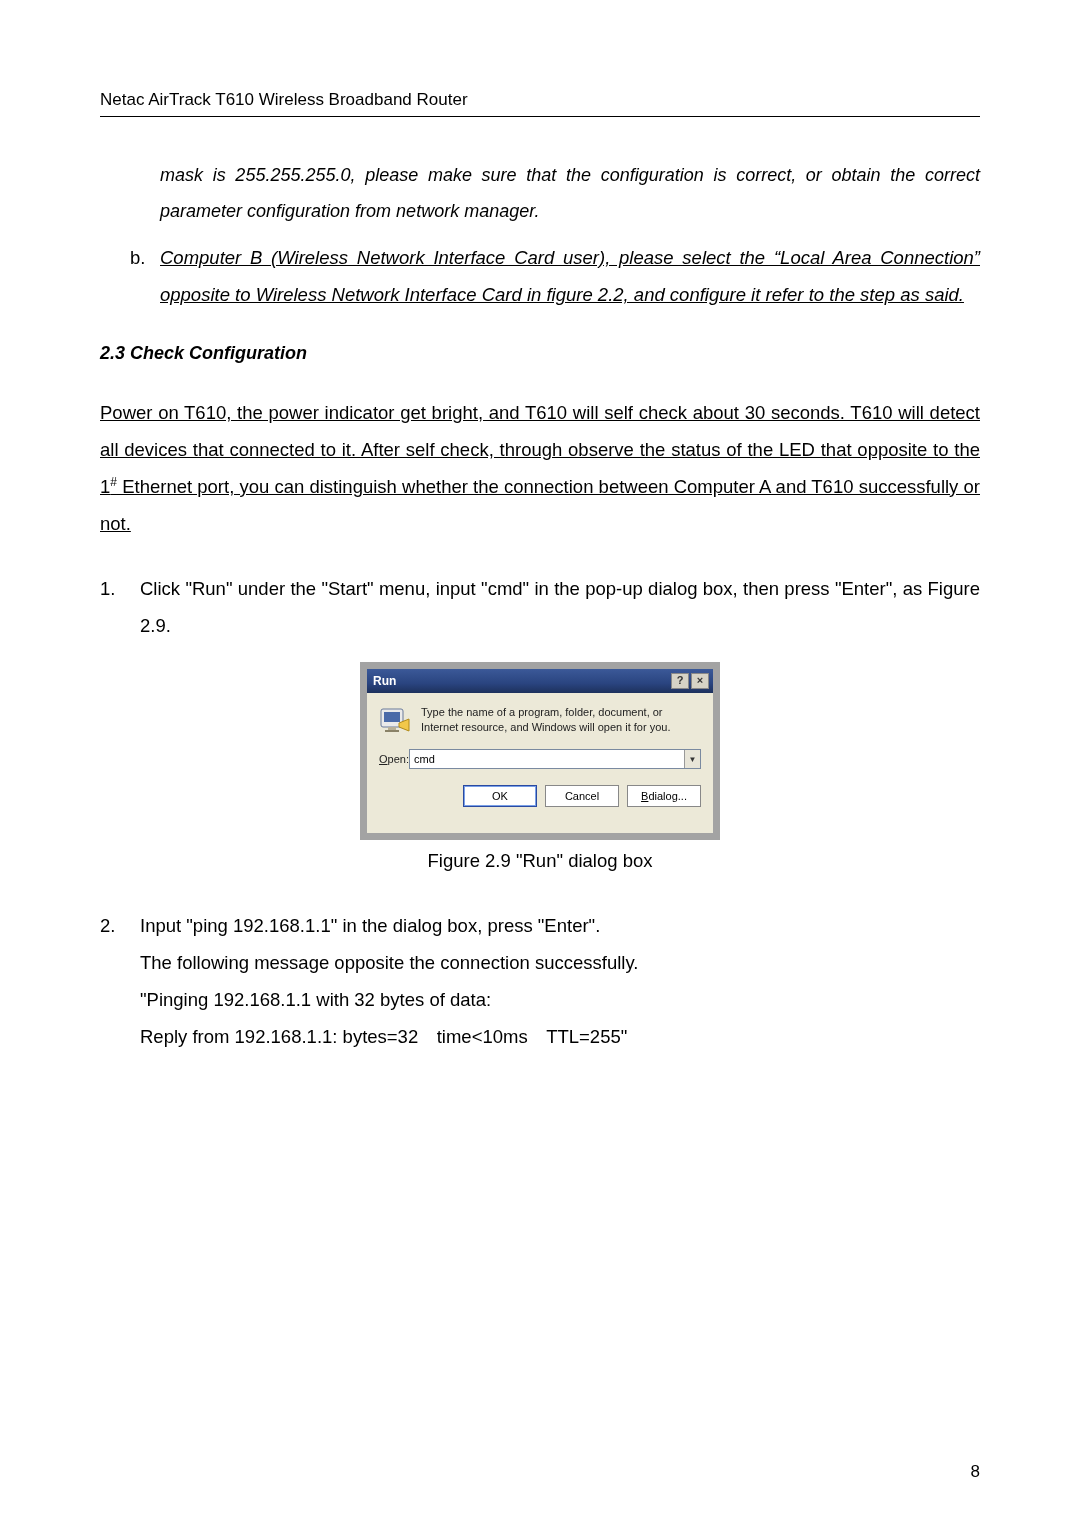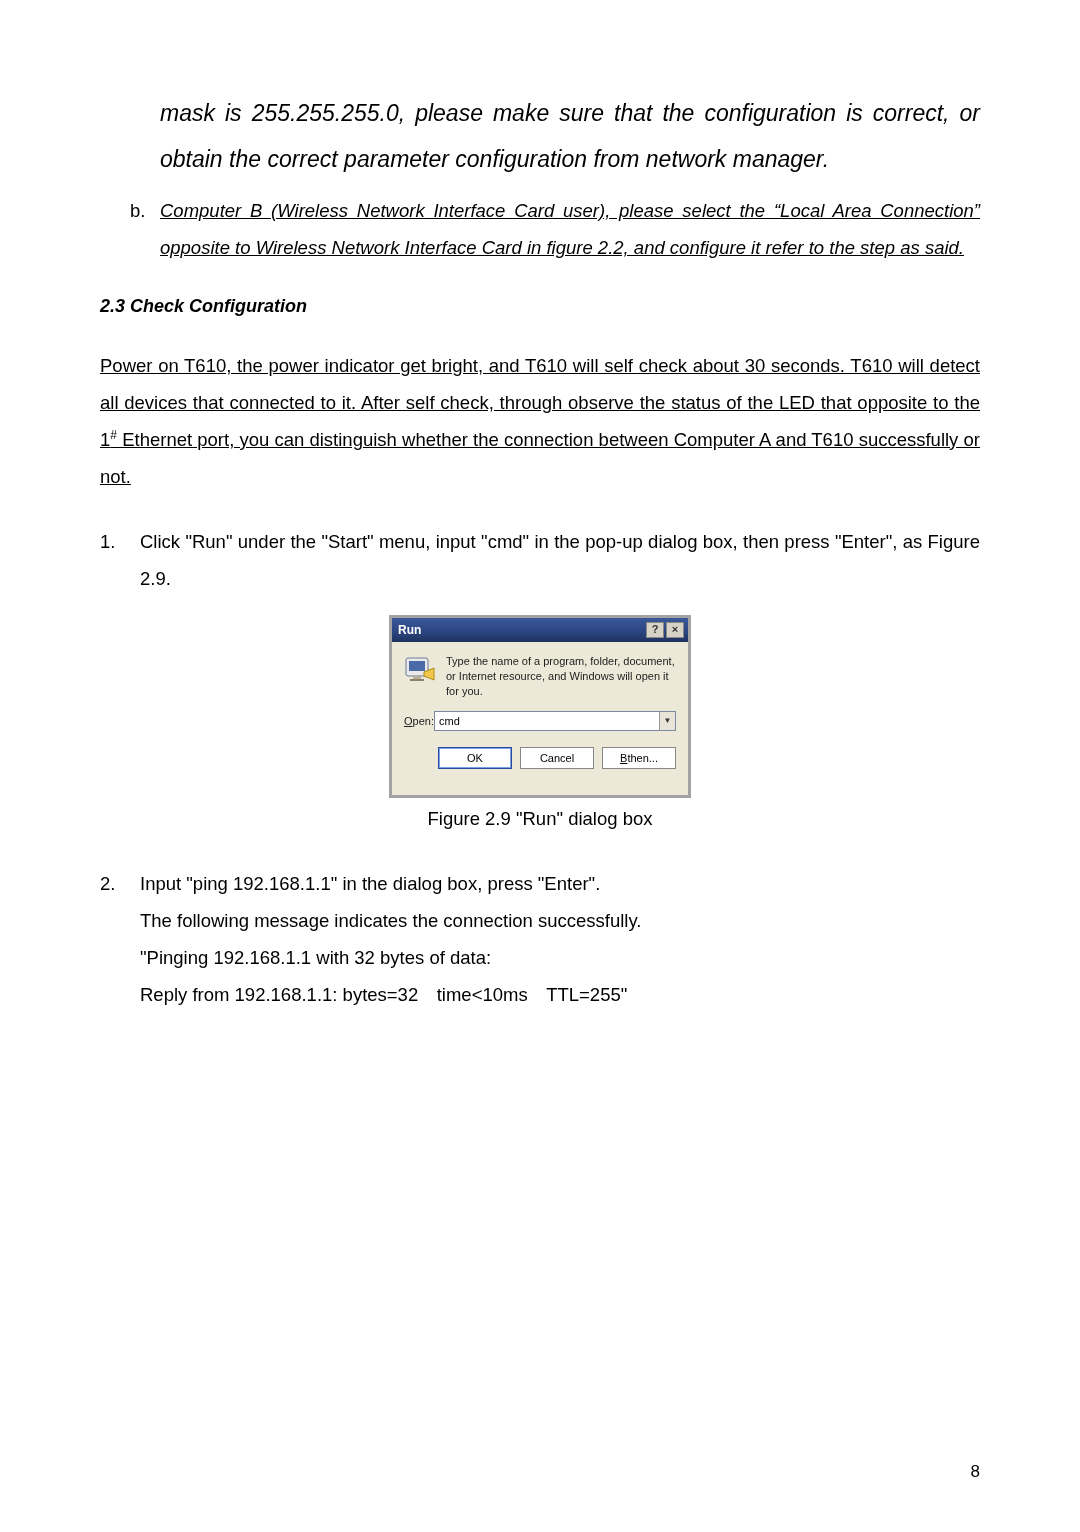--- a/index.html
+++ b/index.html
@@ -24,21 +24,21 @@
     padding-left: 60px;
     margin-bottom: 10px;
   }
   .italic {
     font-style: italic;
   }
   .justify {
     text-align: justify;
   }
   .para {
-    font-size: 23px;
+    font-size: 18px;
     line-height: 2.0;
   }
   .list-b {
     display: flex;
     padding-left: 30px;
     margin-bottom: 30px;
   }
   .list-marker {
     width: 30px;
     flex-shrink: 0;
@@ -94,22 +94,22 @@
   .page-number {
     position: absolute;
     bottom: 50px;
     right: 100px;
     font-size: 17px;
   }
 
   
   .run-dialog {
     display: inline-block;
-    width: 302px;
-    border: 3px solid #a3a3a3;
+    width: 360px;
+    border: 7px solid #a3a3a3;
     background: #ece9d8;
     text-align: left;
     font-family: Tahoma, Arial, sans-serif;
   }
   .titlebar {
     height: 24px;
     background: linear-gradient(#3b5998, #2a4480 60%, #1d315c);
     color: #fff;
     display: flex;
     align-items: center;
@@ -174,20 +174,21 @@
     text-align: center;
     line-height: 20px;
   }
   .dlg-btn.default { border: 1px solid #2a4aa0; box-shadow: 0 0 0 1px #7aa0e8 inset, inset 1px 1px 0 #fff; }
   .u { text-decoration: underline; }
 </style>
 </head>
 <body>
 
 <div class="page">
+  <div class="header-line">Netac AirTrack T610 Wireless Broadband Router</div>
 
   <div class="indent-block">
     <div class="para italic justify">mask is 255.255.255.0, please make sure that the configuration is correct, or obtain the correct parameter configuration from network manager.</div>
   </div>
 
   <div class="list-b">
     <div class="list-marker">b.</div>
     <div class="list-content italic justify">Computer B (Wireless Network Interface Card user), please select the “Local Area Connection” opposite to Wireless Network Interface Card in figure 2.2, and configure it refer to the step as said.</div>
   </div>
 
@@ -228,31 +229,31 @@
         <div class="run-row2">
           <div class="open-label"><span class="u">O</span><span>pen:</span></div>
           <div class="combo">
             <div class="combo-text">cmd</div>
             <div class="combo-arrow">▼</div>
           </div>
         </div>
         <div class="run-buttons">
           <div class="dlg-btn default">OK</div>
           <div class="dlg-btn">Cancel</div>
-          <div class="dlg-btn"><span class="u">B</span><span>then...</span></div>
+          <div class="dlg-btn"><span class="u">B</span><span>dialog...</span></div>
         </div>
       </div>
     </div>
   </div>
   <div class="figure-caption">Figure 2.9 "Run" dialog box</div>
 
   <div class="num-list">
     <div class="num-marker">2.</div>
     <div class="num-content" style="text-align:left;">
       <div>Input "ping 192.168.1.1" in the dialog box, press "Enter".</div>
-      <div>The following message indicates the connection successfully.</div>
+      <div>The following message opposite the connection successfully.</div>
       <div>"Pinging 192.168.1.1 with 32 bytes of data:</div>
       <div>Reply from 192.168.1.1: bytes=32 time&lt;10ms TTL=255"</div>
     </div>
   </div>
 </div>
 
 <div class="page-number">8</div>
 
 </body></html>

